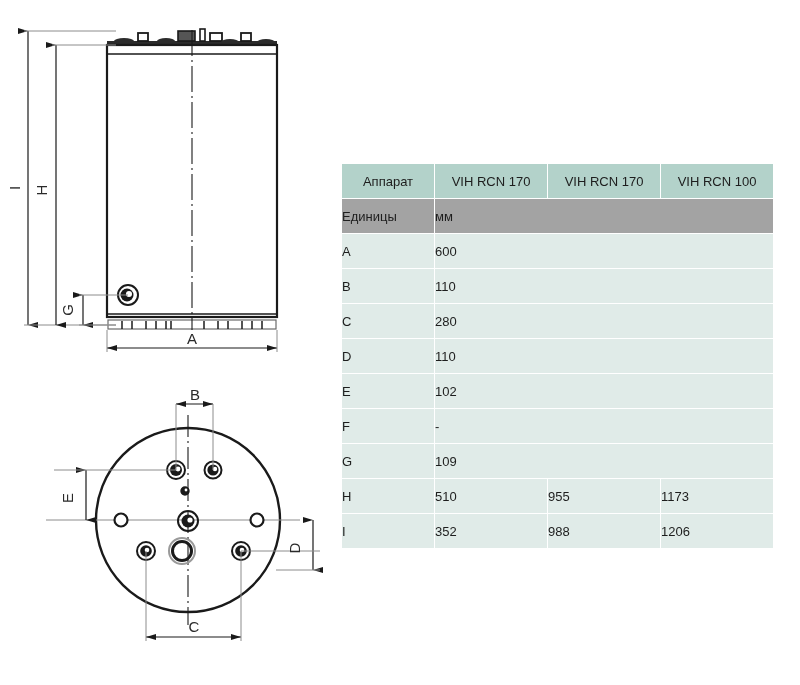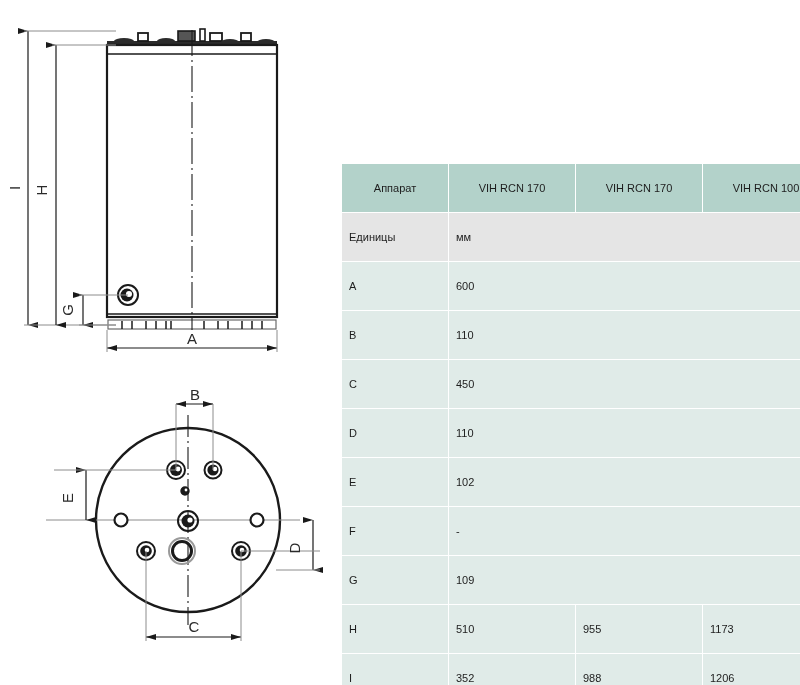--- a/index.html
+++ b/index.html
@@ -42,33 +42,33 @@
   table#spec-table {
     border-collapse: collapse;
     width: 430px;
     table-layout: fixed;
     font-family: "Liberation Sans", sans-serif;
   }
   table#spec-table td,
   table#spec-table th {
     border: 1px solid #ffffff;
     vertical-align: middle;
-    padding: 7px;
+    padding: 0;
     height: 34px;
-    font-size: 11px;
+    font-size: 13px;
     color: #1d1d1d;
     font-weight: normal;
   }
   tr.header-row th {
     background: #b3d2ca;
     font-weight: bold;
     font-size: 14.5px;
   }
   tr.units-row td {
-    background: #e5e5e5;
+    background: #a3a3a3;
     font-weight: bold;
   }
   tr.data-row td {
     background: #e0ebe8;
   }
   td.row-key, th.row-key {
     width: 92px;
   }
   td.val-col, th.val-col {
     width: 112px;
@@ -277,21 +277,21 @@
       <tr class="data-row">
         <td class="row-key">A</td>
         <td colspan="3">600</td>
       </tr>
       <tr class="data-row">
         <td class="row-key">B</td>
         <td colspan="3">110</td>
       </tr>
       <tr class="data-row">
         <td class="row-key">C</td>
-        <td colspan="3">450</td>
+        <td colspan="3">280</td>
       </tr>
       <tr class="data-row">
         <td class="row-key">D</td>
         <td colspan="3">110</td>
       </tr>
       <tr class="data-row">
         <td class="row-key">E</td>
         <td colspan="3">102</td>
       </tr>
       <tr class="data-row">

